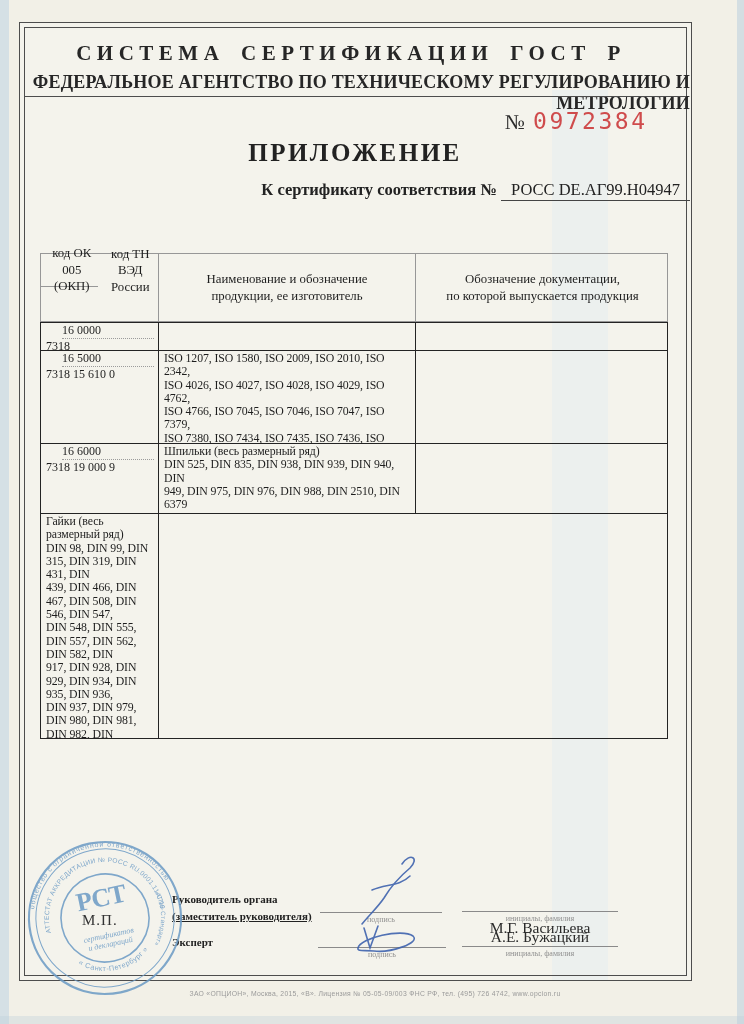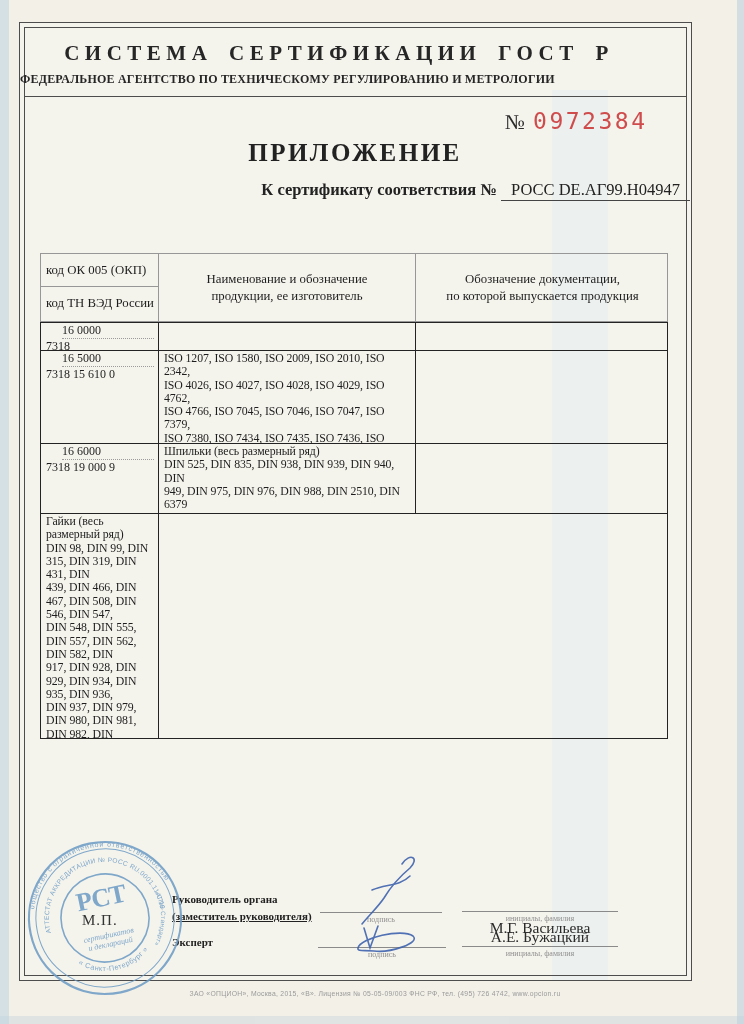--- a/index.html
+++ b/index.html
@@ -13,45 +13,45 @@
   
   .band-left{position:absolute;left:0;top:0;width:9px;height:100%;background:rgba(165,198,226,.38);}
   .band-right-edge{position:absolute;right:0;top:0;width:7px;height:100%;background:rgba(176,200,220,.45);}
   .band-inner{position:absolute;left:552px;top:90px;width:56px;height:890px;background:rgba(198,224,244,.28);}
   .band-bottom{position:absolute;left:0;bottom:0;width:100%;height:8px;background:rgba(190,205,218,.35);}
 
   
   .frame-outer{position:absolute;left:19px;top:22px;width:671px;height:957px;border:1.3px solid #4d4d4d;background:rgba(250,250,246,.35);}
   .frame-inner{position:absolute;left:4px;top:4px;right:4px;bottom:4px;border:1px solid #4d4d4d;}
 
-  .hdr1{position:absolute;left:4px;top:41px;width:670px;text-align:center;
+  .hdr1{position:absolute;left:16px;top:41px;width:670px;text-align:center;
         font-size:21px;font-weight:bold;letter-spacing:5.5px;word-spacing:6px;color:#262626;}
-  .hdr2{position:absolute;left:20px;top:72px;width:670px;text-align:left;
-        font-size:12px;font-weight:bold;letter-spacing:.2px;color:#262626;}
+  .hdr2{position:absolute;left:20px;top:72px;width:670px;text-align:right;
+        font-size:18px;font-weight:bold;letter-spacing:.2px;color:#262626;}
   .hdr-rule{position:absolute;left:24px;top:96px;width:662px;border-top:1.6px solid #4d4d4d;}
 
   .formnum{position:absolute;left:505px;top:108px;width:180px;display:flex;align-items:baseline;gap:8px;}
   .formnum .no{font-size:21px;color:#2a2a2a;}
   .formnum .digits{font-family:"DejaVu Sans Mono", monospace;font-size:23px;letter-spacing:2.5px;color:#cf4b4c;}
 
   .doc-title{position:absolute;left:20px;top:139px;width:670px;text-align:center;
         font-size:25px;font-weight:bold;letter-spacing:2.5px;color:#222;}
   .cert-line{position:absolute;left:20px;top:180px;width:670px;text-align:right;font-size:16.5px;font-weight:bold;color:#222;}
   .cert-line .val{font-weight:normal;border-bottom:1px solid #444;padding:0 10px 1px 10px;}
   .subtitle{position:absolute;left:20px;top:211px;width:670px;text-align:center;
         font-size:15px;font-weight:bold;line-height:1.32;white-space:pre-line;color:#222;}
 
   
   .tbl{position:absolute;left:40px;top:253px;width:628px;}
   .thead{display:grid;grid-template-columns:118px 257px 253px;height:69px;
          border:1px solid #979797;box-sizing:border-box;}
   .thead .c{border-right:1px solid #979797;box-sizing:border-box;display:flex;align-items:center;justify-content:center;
             text-align:center;font-size:12.8px;line-height:1.28;white-space:pre-line;}
   .thead .c:last-child{border-right:none;}
-  .thead .c1{flex-direction:column;align-items:stretch;justify-content:stretch;padding:0;}
+  .thead .c1{flex-direction:row;align-items:stretch;justify-content:stretch;padding:0;}
   .c1 .half{height:33px;display:flex;align-items:center;padding-left:5px;box-sizing:border-box;}
   .c1 .half.top{border-bottom:1px solid #979797;}
   .tbody{border:1.6px solid #232323;box-sizing:border-box;}
   .trow{display:grid;grid-template-columns:118px 257px 253px;border-bottom:1.6px solid #232323;box-sizing:border-box;}
   .trow:last-child{border-bottom:none;}
   .trow .cell{border-right:1.6px solid #232323;box-sizing:border-box;padding:1px 4px 1px 5px;overflow:hidden;}
   .trow .cell:last-child{border-right:none;}
   .code-okp{font-size:12px;line-height:13px;border-bottom:1px dotted #9b9b9b;padding-bottom:1px;margin-left:16px;}
   .code-tnved{font-size:12px;line-height:13px;padding-top:1px;}
   .prod{font-size:11.8px;line-height:13.3px;white-space:pre-line;letter-spacing:-0.1px;}

